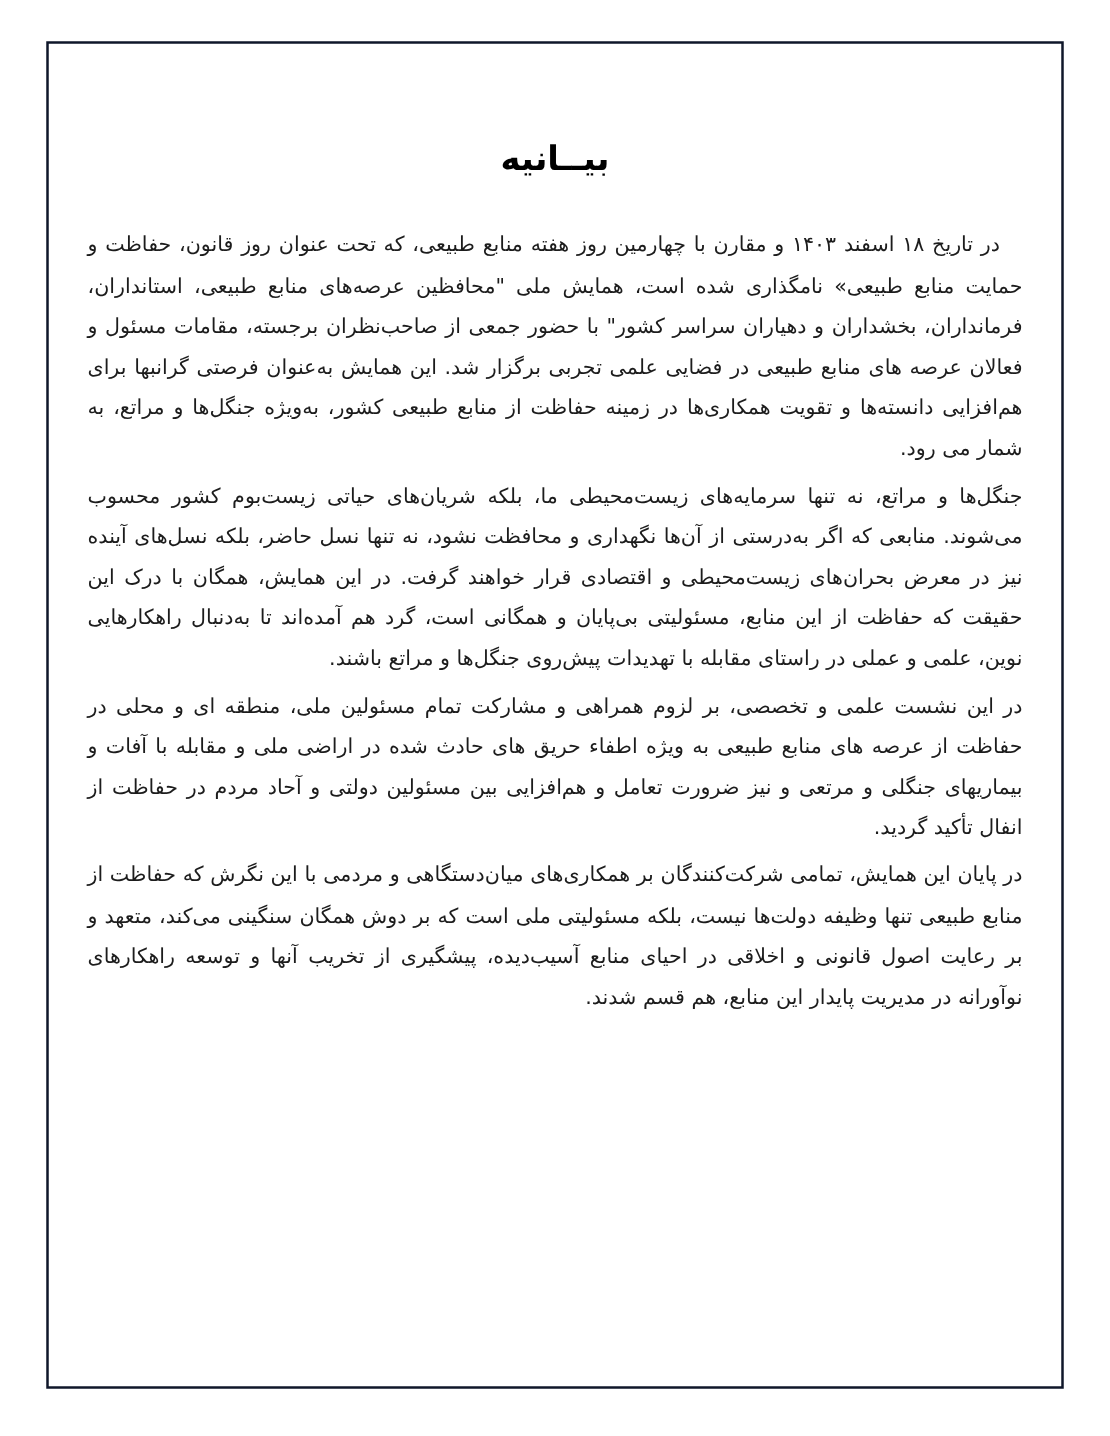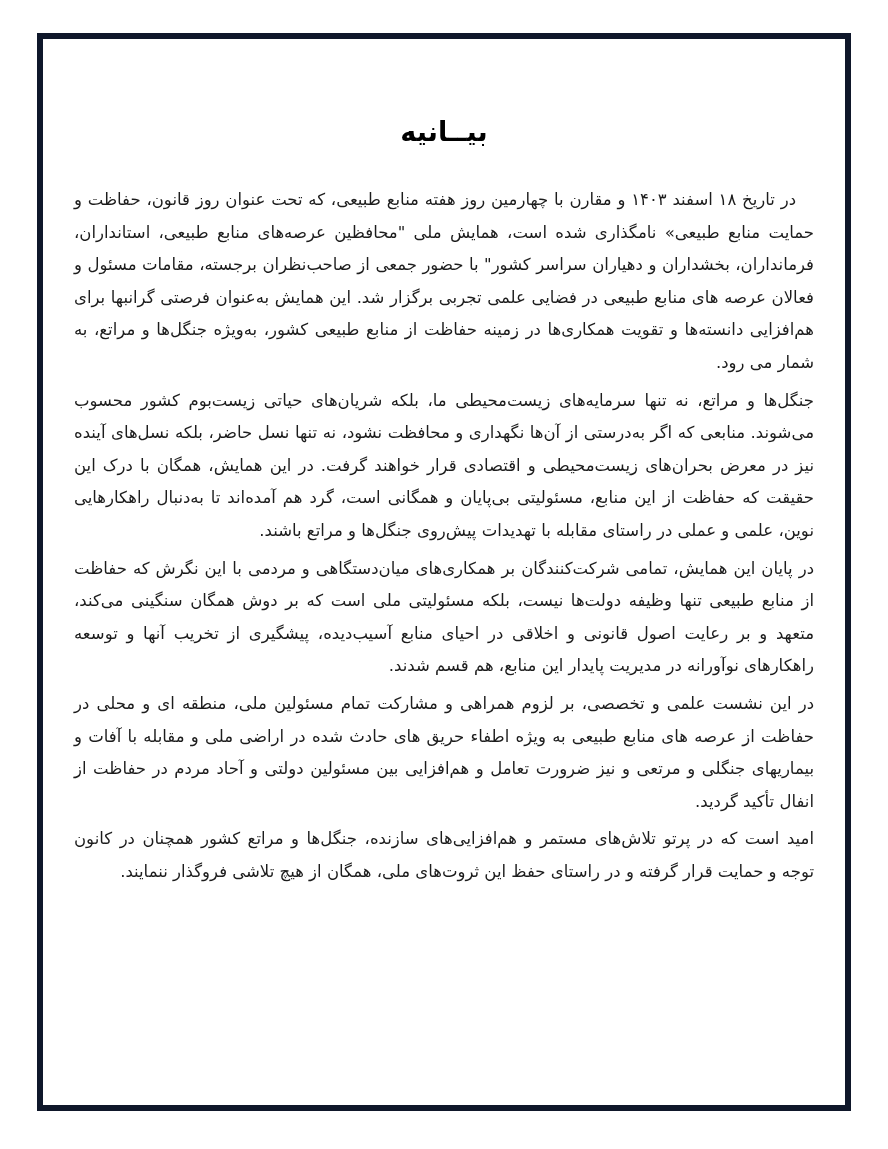--- a/index.html
+++ b/index.html
@@ -14,21 +14,21 @@
     font-family: "DejaVu Sans", sans-serif;
     color: #1c1c1c;
     overflow: hidden;
   }
   .frame {
     position: absolute;
     left: 37px;
     top: 33px;
     width: 814px;
     height: 1078px;
-    border: 6px solid #0f172a;
+    border: 2px solid #0f172a;
     box-sizing: border-box;
     background: #ffffff;
   }
   .doc-title {
     margin: 74px 0 0 0;
     text-align: center;
     direction: rtl;
     font-size: 27px;
     font-weight: bold;
     line-height: 38px;
@@ -52,17 +52,16 @@
 </style>
 </head>
 <body>
 
 <div class="frame">
   <h1 class="doc-title">بیــانیه</h1>
 
   <div class="content">
     <p class="first-para">در تاریخ ۱۸ اسفند ۱۴۰۳ و مقارن با چهارمین روز هفته منابع طبیعی، که تحت عنوان روز قانون، حفاظت و حمایت منابع طبیعی» نامگذاری شده است، همایش ملی "محافظین عرصه‌های منابع طبیعی، استانداران، فرمانداران، بخشداران و دهیاران سراسر کشور" با حضور جمعی از صاحب‌نظران برجسته، مقامات مسئول و فعالان عرصه های منابع طبیعی در فضایی علمی تجربی برگزار شد. این همایش به‌عنوان فرصتی گرانبها برای هم‌افزایی دانسته‌ها و تقویت همکاری‌ها در زمینه حفاظت از منابع طبیعی کشور، به‌ویژه جنگل‌ها و مراتع، به شمار می رود.</p>
     <p>جنگل‌ها و مراتع، نه تنها سرمایه‌های زیست‌محیطی ما، بلکه شریان‌های حیاتی زیست‌بوم کشور محسوب می‌شوند. منابعی که اگر به‌درستی از آن‌ها نگهداری و محافظت نشود، نه تنها نسل حاضر، بلکه نسل‌های آینده نیز در معرض بحران‌های زیست‌محیطی و اقتصادی قرار خواهند گرفت. در این همایش، همگان با درک این حقیقت که حفاظت از این منابع، مسئولیتی بی‌پایان و همگانی است، گرد هم آمده‌اند تا به‌دنبال راهکارهایی نوین، علمی و عملی در راستای مقابله با تهدیدات پیش‌روی جنگل‌ها و مراتع باشند.</p>
+    <p>در این نشست علمی و تخصصی، بر لزوم همراهی و مشارکت تمام مسئولین ملی، منطقه ای و محلی در حفاظت از عرصه های منابع طبیعی به ویژه اطفاء حریق های حادث شده در اراضی ملی و مقابله با آفات و بیماریهای جنگلی و مرتعی و نیز ضرورت تعامل و هم‌افزایی بین مسئولین دولتی و آحاد مردم در حفاظت از انفال تأکید گردید.</p>
     <p>در پایان این همایش، تمامی شرکت‌کنندگان بر همکاری‌های میان‌دستگاهی و مردمی با این نگرش که حفاظت از منابع طبیعی تنها وظیفه دولت‌ها نیست، بلکه مسئولیتی ملی است که بر دوش همگان سنگینی می‌کند، متعهد و بر رعایت اصول قانونی و اخلاقی در احیای منابع آسیب‌دیده، پیشگیری از تخریب آنها و توسعه راهکارهای نوآورانه در مدیریت پایدار این منابع، هم قسم شدند.</p>
-    <p>در این نشست علمی و تخصصی، بر لزوم همراهی و مشارکت تمام مسئولین ملی، منطقه ای و محلی در حفاظت از عرصه های منابع طبیعی به ویژه اطفاء حریق های حادث شده در اراضی ملی و مقابله با آفات و بیماریهای جنگلی و مرتعی و نیز ضرورت تعامل و هم‌افزایی بین مسئولین دولتی و آحاد مردم در حفاظت از انفال تأکید گردید.</p>
-    <p>امید است که در پرتو تلاش‌های مستمر و هم‌افزایی‌های سازنده، جنگل‌ها و مراتع کشور همچنان در کانون توجه و حمایت قرار گرفته و در راستای حفظ این ثروت‌های ملی، همگان از هیچ تلاشی فروگذار ننمایند.</p>
   </div>
 </div>
 
 </body></html>

